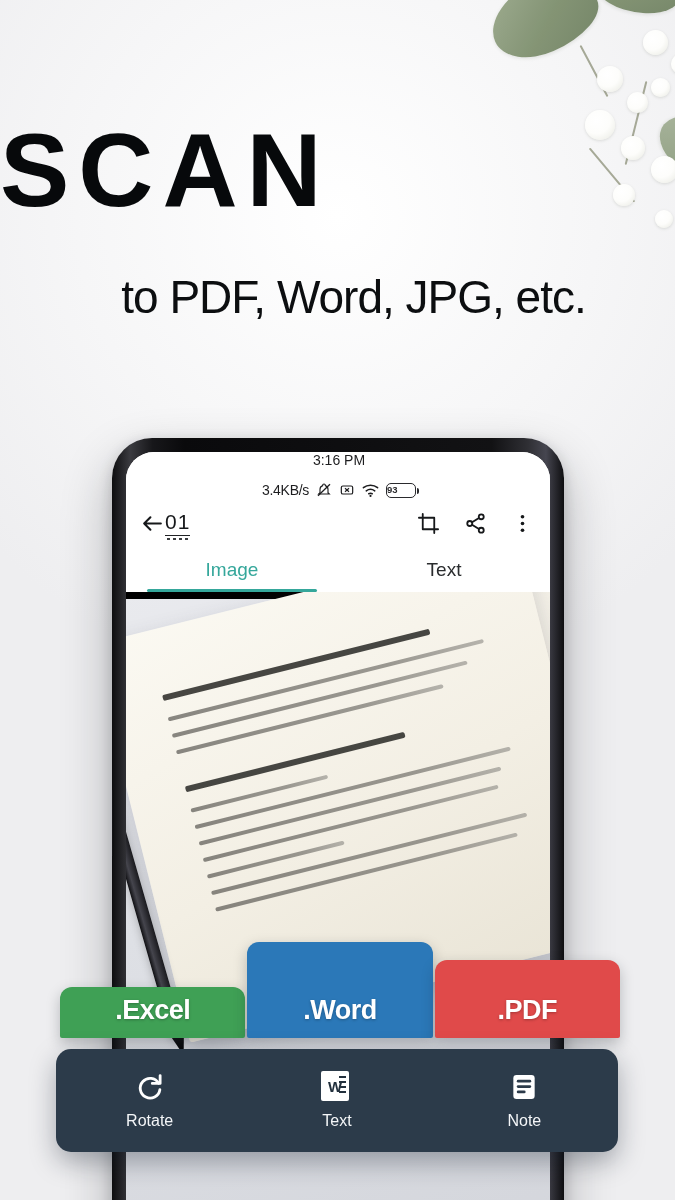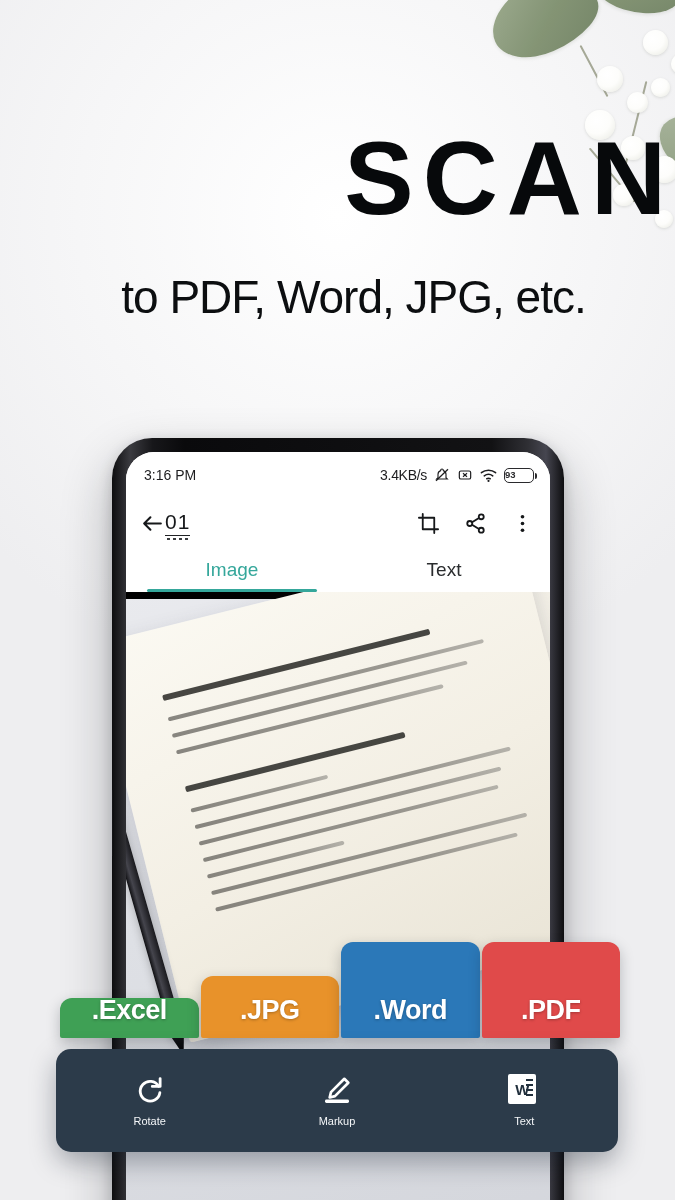--- a/index.html
+++ b/index.html
@@ -37,22 +37,22 @@
   .stem.s2 { width:2px; height:86px; top:110px; left:190px; transform:rotate(14deg); }
   .stem.s3 { width:2px; height:70px; top:170px; left:166px; transform:rotate(-40deg); }
   .bloom {
     position:absolute; border-radius:50%;
     background:radial-gradient(circle at 38% 34%, #ffffff 0%, #fdfdfb 50%, #e8e9e1 100%);
     box-shadow:0 1px 3px rgba(120,125,110,.22);
   }
 
   
   .headline {
-    position:absolute; top:126px; left:0; width:100%;
-    text-align:right;
+    position:absolute; top:118px; left:0; width:100%;
+    text-align:left;
     font-size:104px; line-height:1;
     font-weight:bold; letter-spacing:9px;
     color:#07090b;
   }
   .subhead {
     position:absolute; top:272px; left:16px; width:100%;
     text-align:center;
     font-size:46px; line-height:1.1;
     font-weight:400; letter-spacing:-1px;
     color:#0c0e10;
@@ -77,21 +77,21 @@
     position:absolute; left:14px; top:14px; right:14px; bottom:0;
     border-radius:28px 28px 0 0;
     background:#ffffff;
     overflow:hidden;
   }
 
   
   .statusbar {
     height:46px; display:flex; align-items:center; justify-content:space-between;
     padding:0 16px 0 18px; background:#fff;
-    font-size:14px; color:#1d1d1f;
+    font-size:14px; color:#1d1d1f;flex-direction:column;
   }
   .status-right { display:flex; align-items:center; gap:7px; }
   .net-speed { font-size:14px; color:#1d1d1f; letter-spacing:-.3px; }
   .si { display:block; }
 
   .batt {
     width:30px; height:15px; border:1.6px solid #2a2a2d; border-radius:5px;
     display:flex; align-items:center; justify-content:flex-start; position:relative;
   }
   .batt::after {
@@ -190,21 +190,21 @@
   .toolbar {
     position:absolute; left:56px; bottom:48px; width:562px; height:103px;
     background:#2c3b4a; border-radius:15px;
     display:flex; align-items:center; z-index:8;
     box-shadow:0 10px 26px rgba(20,30,45,.34);
   }
   .tb-item {
     flex:1; display:flex; flex-direction:column; align-items:center; gap:9px;
     color:#fff; cursor:pointer; position:relative;
   }
-  .tb-label { font-size:11px; color:#f4f6f8; }
+  .tb-label { font-size:16px; color:#f4f6f8; }
   .tb-ico { width:32px; height:32px; position:relative; }
   .crown {
     position:absolute; top:-9px; right:-12px; width:22px; height:22px;
     border-radius:50%; background:radial-gradient(circle at 35% 30%,#ffd064,#ecа a00 0%,#eba81d 100%);
     background:radial-gradient(circle at 35% 30%,#ffd778 0%,#f2b42a 60%,#e2a015 100%);
     display:flex; align-items:center; justify-content:center;
   }
   .word-ico {
     width:28px; height:30px; background:#fff; border-radius:2px;
     display:flex; align-items:center; justify-content:center;
@@ -320,52 +320,53 @@
           </div>
         </div>
         <div class="pen"></div>
 
       </div>
 
     </div>
   </div>
 
   <div class="cards">
-    <div class="card" style="height:40px;background:#3fa055;">.Excel</div>
-    <div class="card" style="height:62px;background:#e8922a;">.JPG</div>
+    <div class="card" style="height:51px;background:#3fa055;">.Excel</div>
     <div class="card" style="height:96px;background:#2b78b8;">.Word</div>
-    <div class="card" style="height:96px;background:#e04a4a;">.PDF</div>
+    <div class="card" style="height:78px;background:#e04a4a;">.PDF</div>
   </div>
 
   <div class="toolbar">
 
     <div class="tb-item">
       <div class="tb-ico">
         <svg width="32" height="32" viewBox="0 0 24 24">
           <path d="M18.5 9.2A7.4 7.4 0 1 0 19.4 14" fill="none" stroke="#fff" stroke-width="2.1" stroke-linecap="round"></path>
           <path d="M19.6 3.4v5.9h-5.9" fill="none" stroke="#fff" stroke-width="2.1" stroke-linecap="round" stroke-linejoin="round"></path>
         </svg>
       </div>
       <div class="tb-label">Rotate</div>
     </div>
 
+
+    <div class="tb-item">
+      <div class="tb-ico">
+        <div class="word-ico">W</div>
+      </div>
+      <div class="tb-label">Text</div>
+    </div>
+
+
     <div class="tb-item">
       <div class="tb-ico">
         <svg width="32" height="32" viewBox="0 0 24 24">
-          <path d="M17.5 3.6l3 3-10 10-4 1 1-4z" fill="none" stroke="#fff" stroke-width="2" stroke-linejoin="round"></path>
-          <rect x="3" y="19.2" width="18" height="2.6" rx="1.1" fill="#fff"></rect>
-        </svg>
-      </div>
-      <div class="tb-label">Markup</div>
+          <rect x="4" y="3" width="16" height="18" rx="2.4" fill="#fff"></rect>
+          <rect x="6.6" y="6.6" width="10.8" height="2.1" rx="1" fill="#2c3b4a"></rect>
+          <rect x="6.6" y="10.6" width="10.8" height="2.1" rx="1" fill="#2c3b4a"></rect>
+          <rect x="6.6" y="14.6" width="6.6" height="2.1" rx="1" fill="#2c3b4a"></rect>
+        </svg>
+      </div>
+      <div class="tb-label">Note</div>
     </div>
 
-    <div class="tb-item">
-      <div class="tb-ico">
-        <div class="word-ico">W</div>
-      </div>
-      <div class="tb-label">Text</div>
-    </div>
-
-
-
   </div>
 
 </div>
 
 </body></html>

